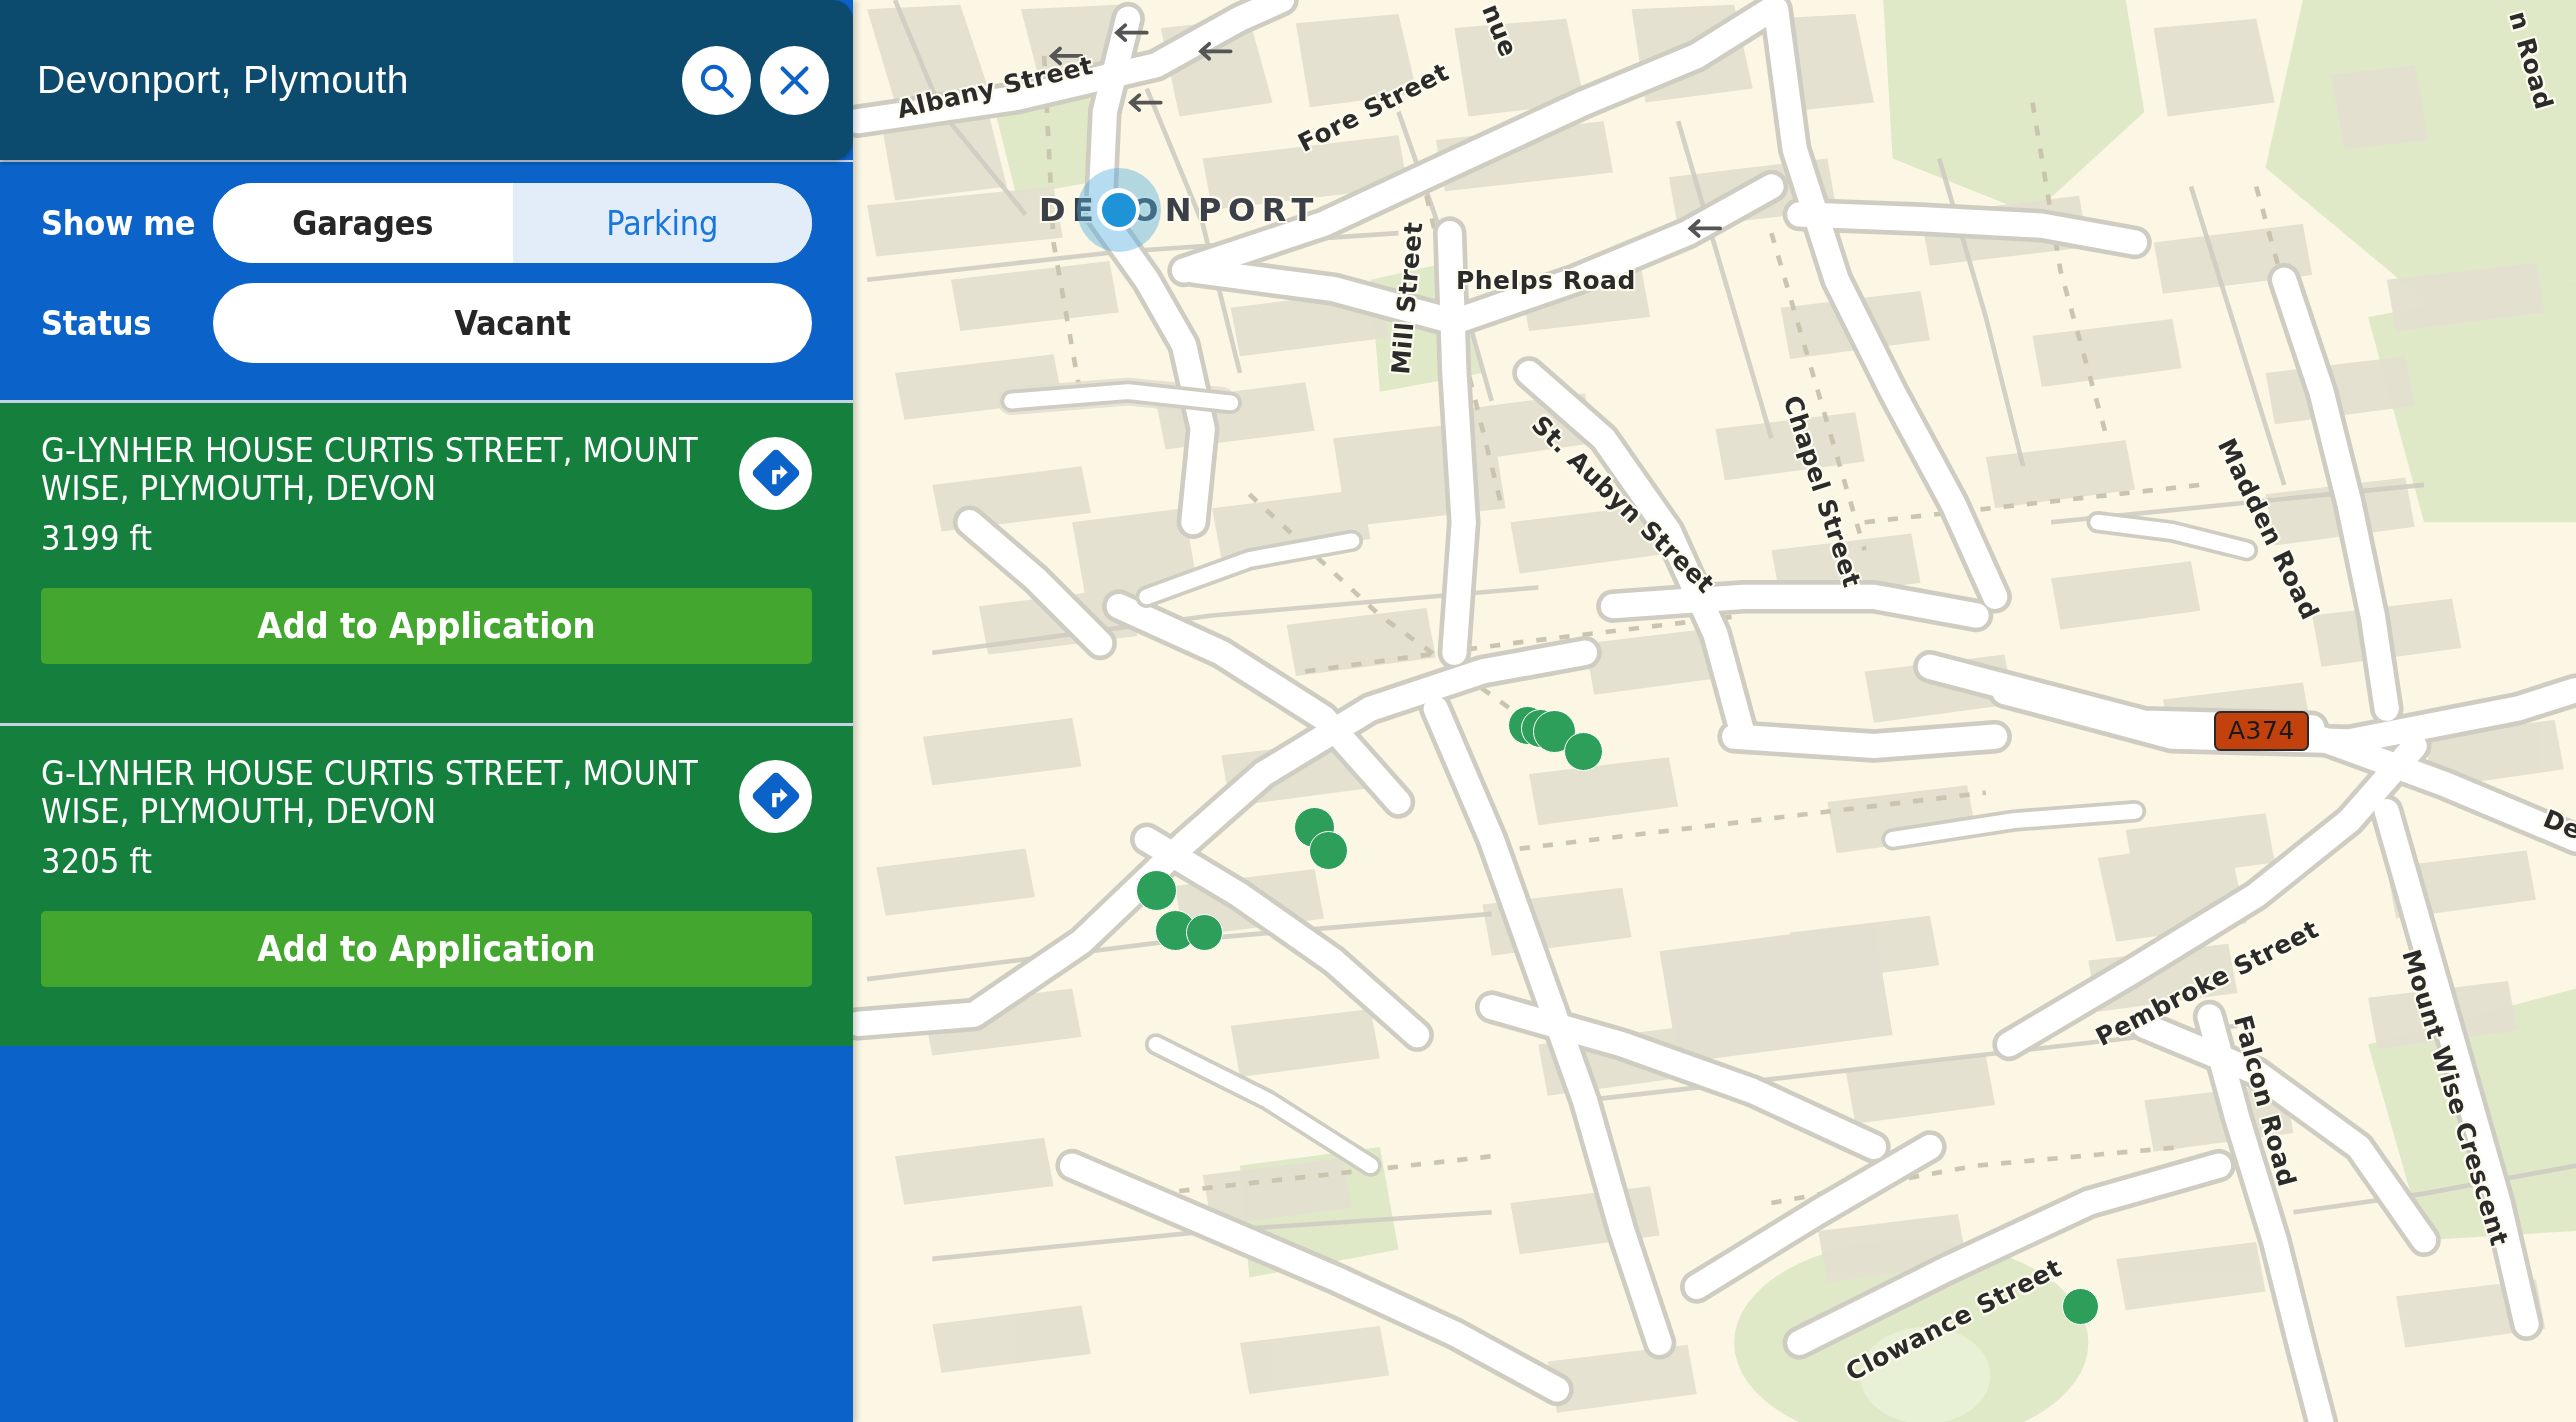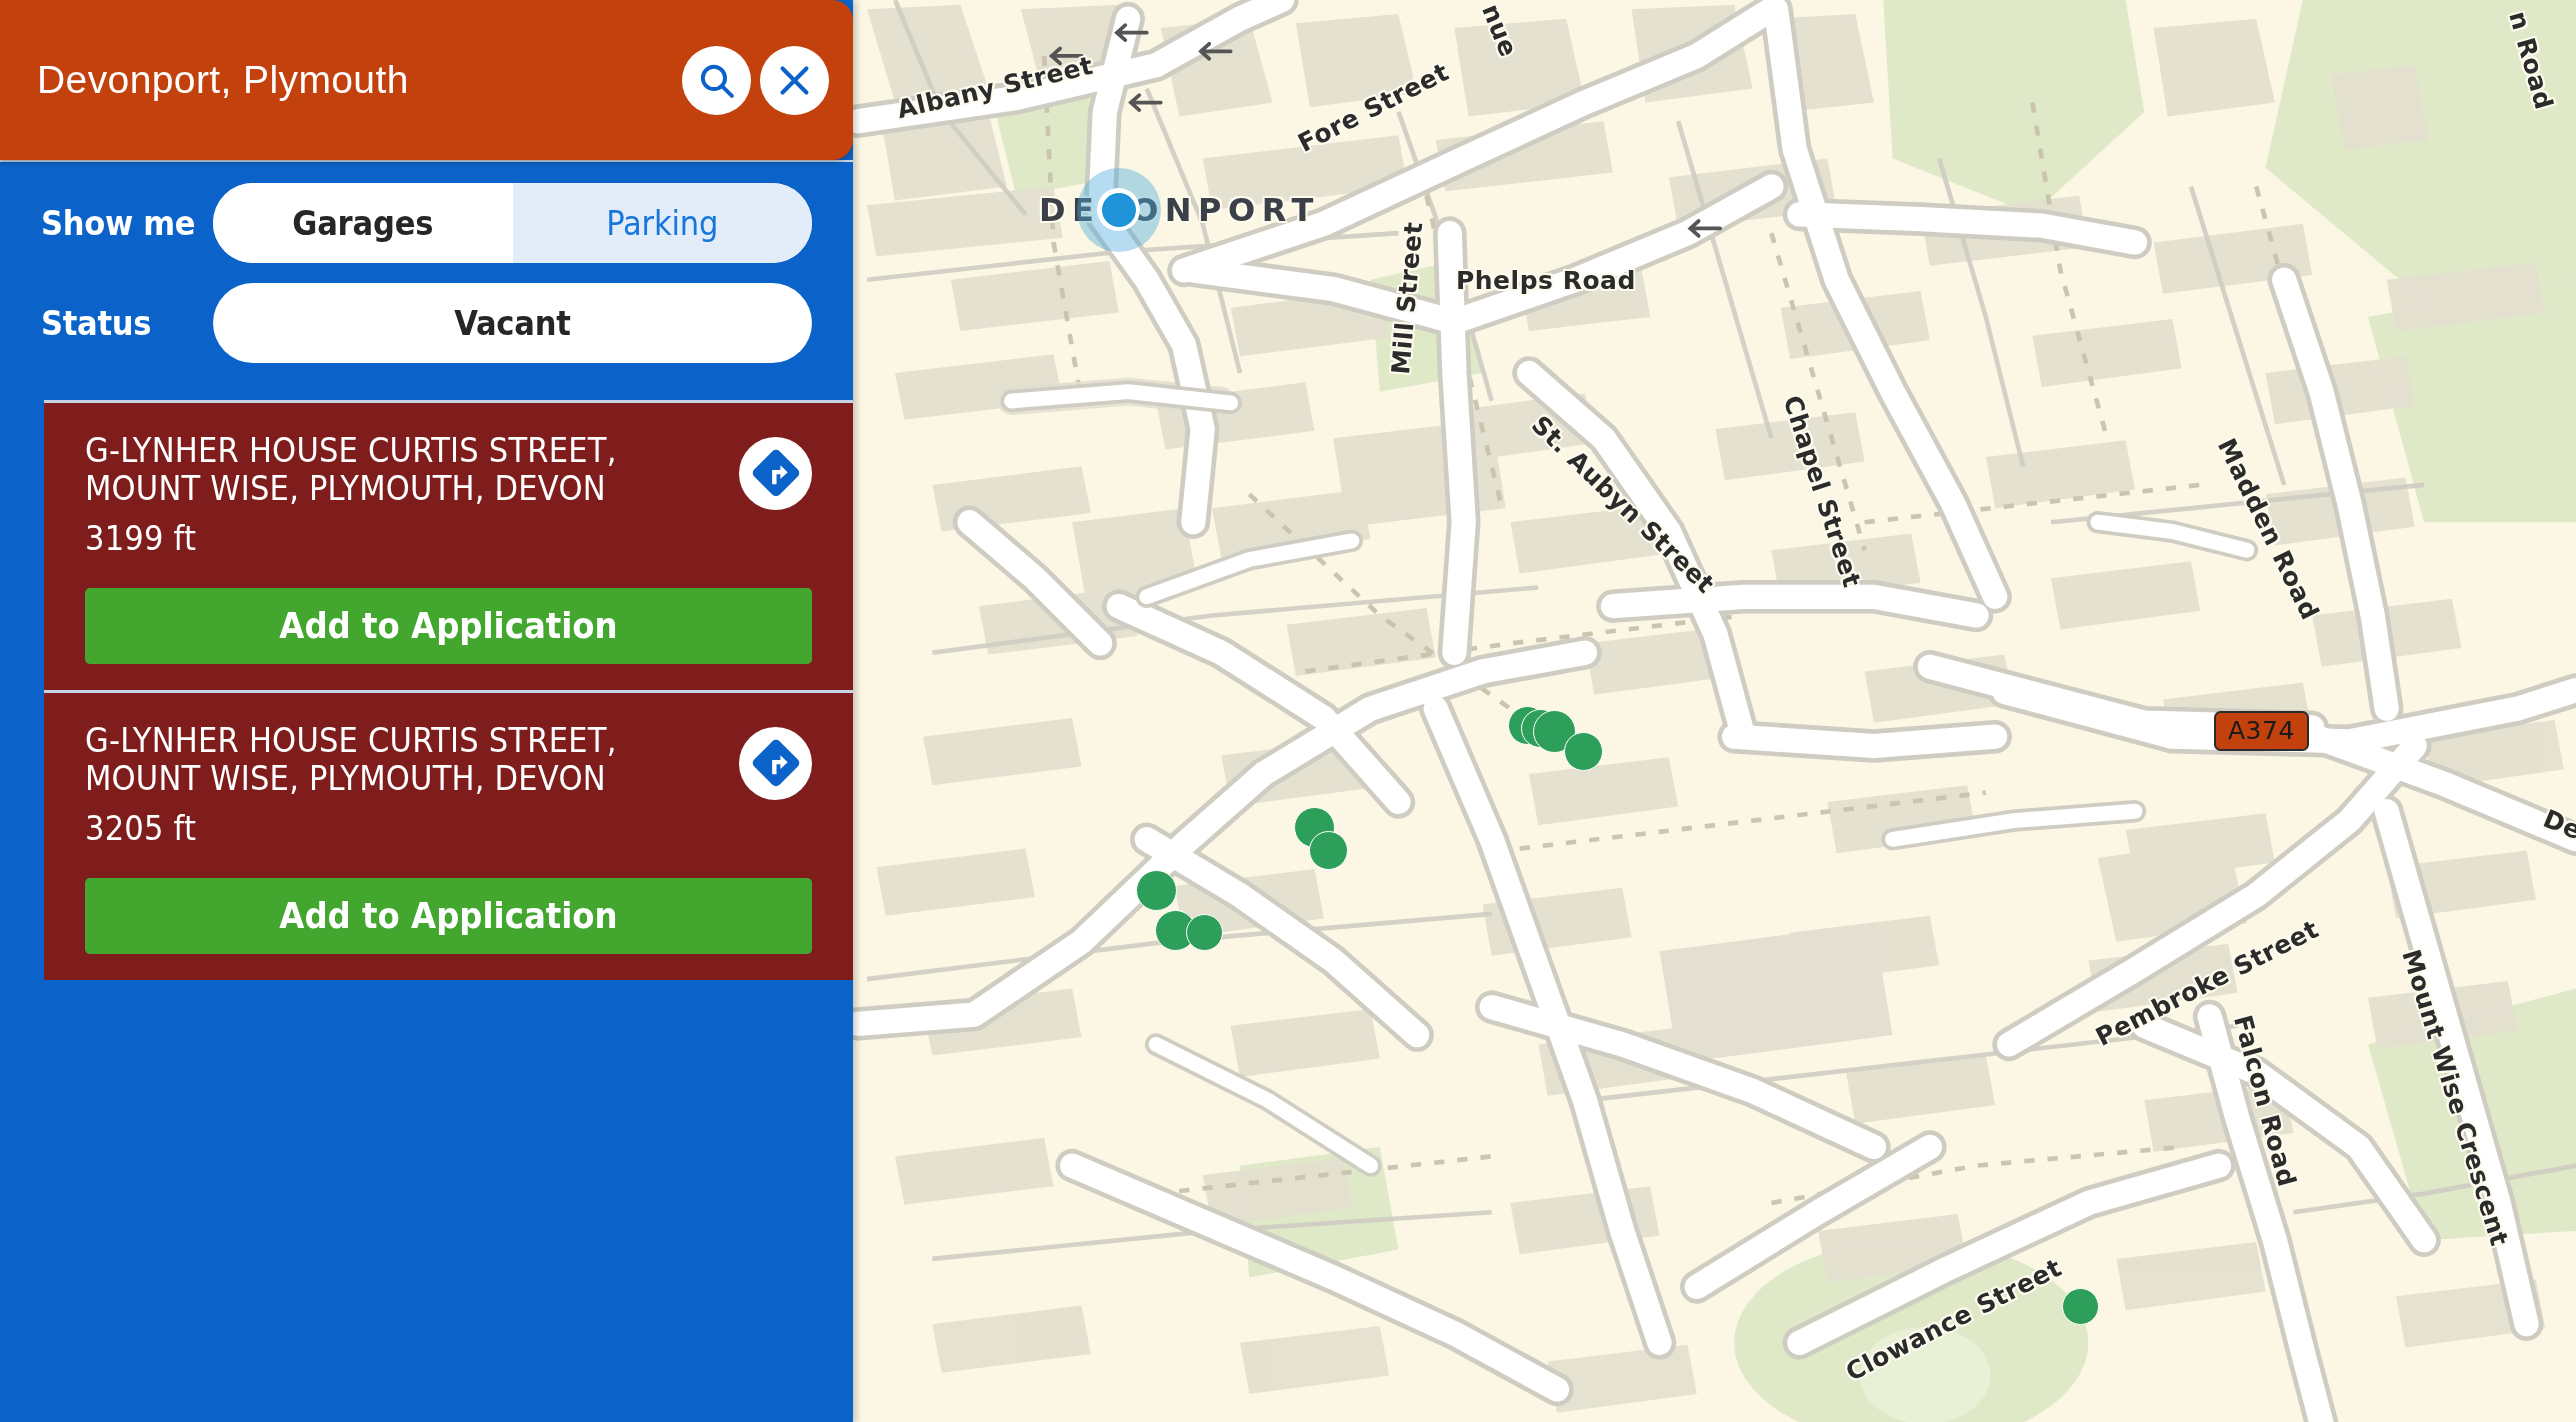--- a/index.html
+++ b/index.html
@@ -95,21 +95,21 @@
     background: #0b63ca;
     box-shadow: 2.8px 0 6.5px rgba(0,0,0,0.22);
     overflow: hidden;
   }
 
   
   #search-bar {
     position: relative;
     margin: 0 0 0 0;
     height: 160px;
-    background: #c2410c;
+    background: #0c4a6e;
     border-radius: 0 20.5px 20.5px 0;
     box-shadow: 0 2.8px 5.6px rgba(0,0,0,0.25);
     display: flex;
     align-items: center;
     padding: 0 24px 0 37px;
     box-sizing: border-box;
   }
   #search-value {
     flex: 1;
     color: #ffffff;
@@ -194,25 +194,24 @@
     font-family: "DejaVu Sans Condensed", "Liberation Sans Narrow", "Liberation Sans", sans-serif;
     font-size: 34px;
     letter-spacing: -0.2px;
   }
   .seg.active   { background: #ffffff; color: #262626; font-weight: 700; }
   .seg.inactive { background: #e3edfa; color: #1877dd; font-weight: 400; text-align: right; }
 
   
   .card {
     border-top: 3.7px solid #c6d3e3;
-    padding: 28px 41px 26px 41px;
+    padding: 28px 41px 59px 41px;
     box-sizing: border-box;
-    background: #7f1d1d;
+    background: #15803d;
     position: relative;
-    margin-left: 44px;
   }
   .card-head {
     display: flex;
     align-items: flex-start;
   }
   .card-title {
     flex: 1;
     color: #ffffff;
     font-family: "DejaVu Sans Condensed", "Liberation Sans Narrow", "Liberation Sans", sans-serif;
     font-size: 34px;

